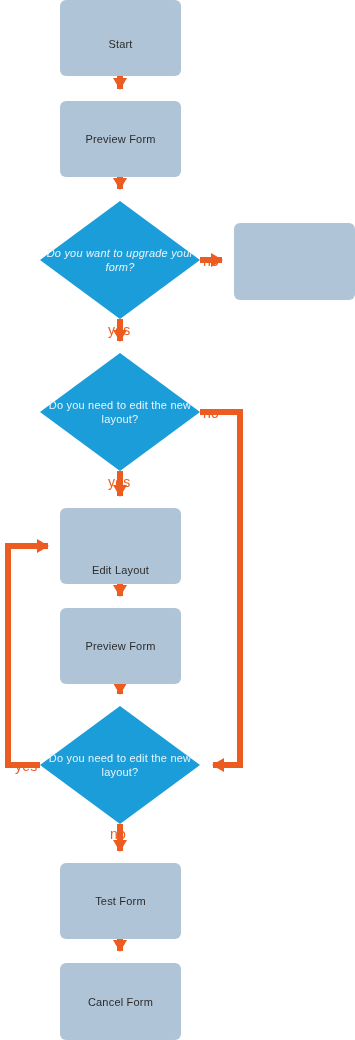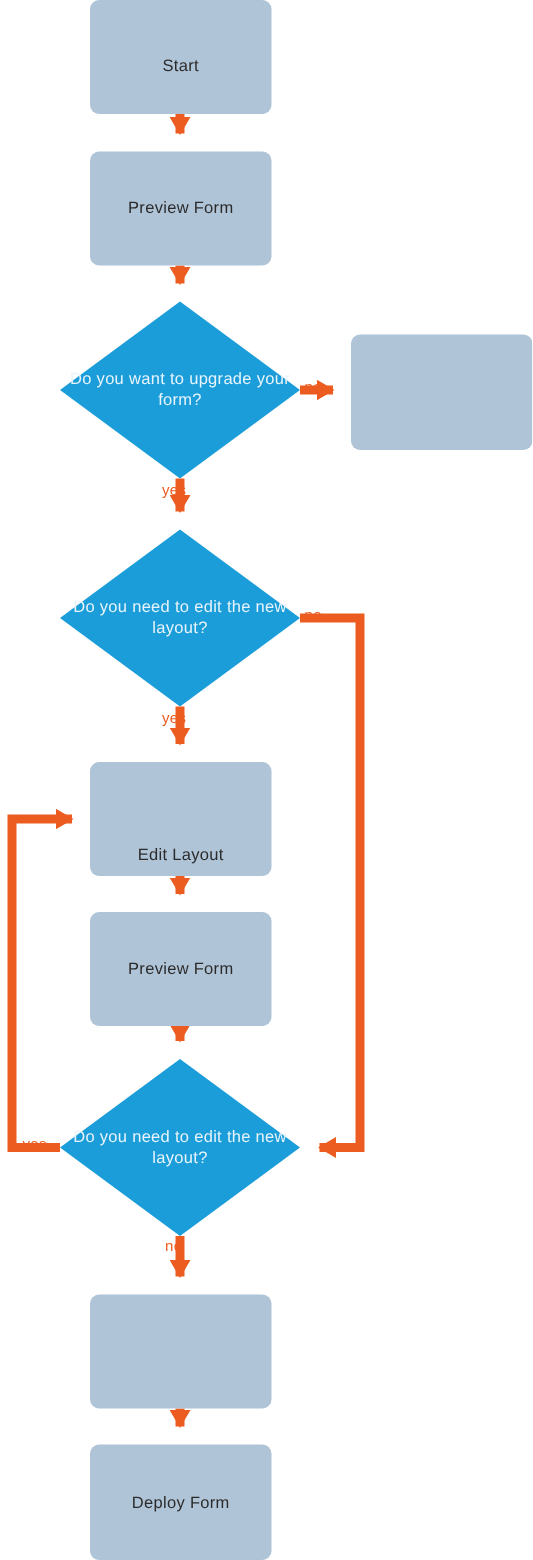--- a/index.html
+++ b/index.html
@@ -41,21 +41,21 @@
   }
   .decision-label {
     color: #e8f4fb;
     font-size: 11px;
     line-height: 14px;
     letter-spacing: 0.2px;
   }
   .edge-label {
     position: absolute;
     color: #ec5c20;
-    font-size: 10px;
+    font-size: 14px;
     letter-spacing: 0.2px;
     white-space: nowrap;
     pointer-events: none;
   }
 </style>
 </head>
 <body>
 
 <div id="flow-root">
 
@@ -113,33 +113,34 @@
     <polygon points="120,706 200,765 120,824 40,765" fill="#1b9dd9"></polygon>
 
     <rect x="60" y="863" width="121" height="76" rx="6" ry="6" fill="#b0c4d8"></rect>
     <rect x="60" y="963" width="121" height="77" rx="6" ry="6" fill="#b0c4d8"></rect>
   </svg>
 
   <div class="node-label process-label" style="left:60px; top:0px; width:121px; height:88px;">Start</div>
 
   <div class="node-label process-label" style="left:60px; top:101px; width:121px; height:76px;">Preview Form</div>
 
-  <div class="node-label decision-label" style="left:45px; top:228px; width:150px; height:64px;">Do you want to upgrade your form?</div>
+  <div class="node-label decision-label" style="left:45px; top:228px; width:150px; height:64px;font-style:italic;">Do you want to upgrade your form?</div>
 
 
   <div class="node-label decision-label" style="left:45px; top:380px; width:150px; height:64px;">Do you need to edit the new layout?</div>
 
   <div class="node-label process-label" style="left:60px; top:532px; width:121px; height:76px;">Edit Layout</div>
 
   <div class="node-label process-label" style="left:60px; top:608px; width:121px; height:76px;">Preview Form</div>
 
   <div class="node-label decision-label" style="left:45px; top:733px; width:150px; height:64px;">Do you need to edit the new layout?</div>
 
+  <div class="node-label process-label" style="left:60px; top:863px; width:121px; height:76px;">Test Form</div>
 
-  <div class="node-label process-label" style="left:60px; top:963px; width:121px; height:77px;">Deploy Form</div>
+  <div class="node-label process-label" style="left:60px; top:963px; width:121px; height:77px;">Cancel Form</div>
 
   <div class="edge-label" style="left:203px; top:253px;">no</div>
 
   <div class="edge-label" style="left:108px; top:322px;">yes</div>
 
   <div class="edge-label" style="left:203px; top:405px;">no</div>
 
   <div class="edge-label" style="left:108px; top:474px;">yes</div>
 
   <div class="edge-label" style="left:15px; top:758px;">yes</div>

